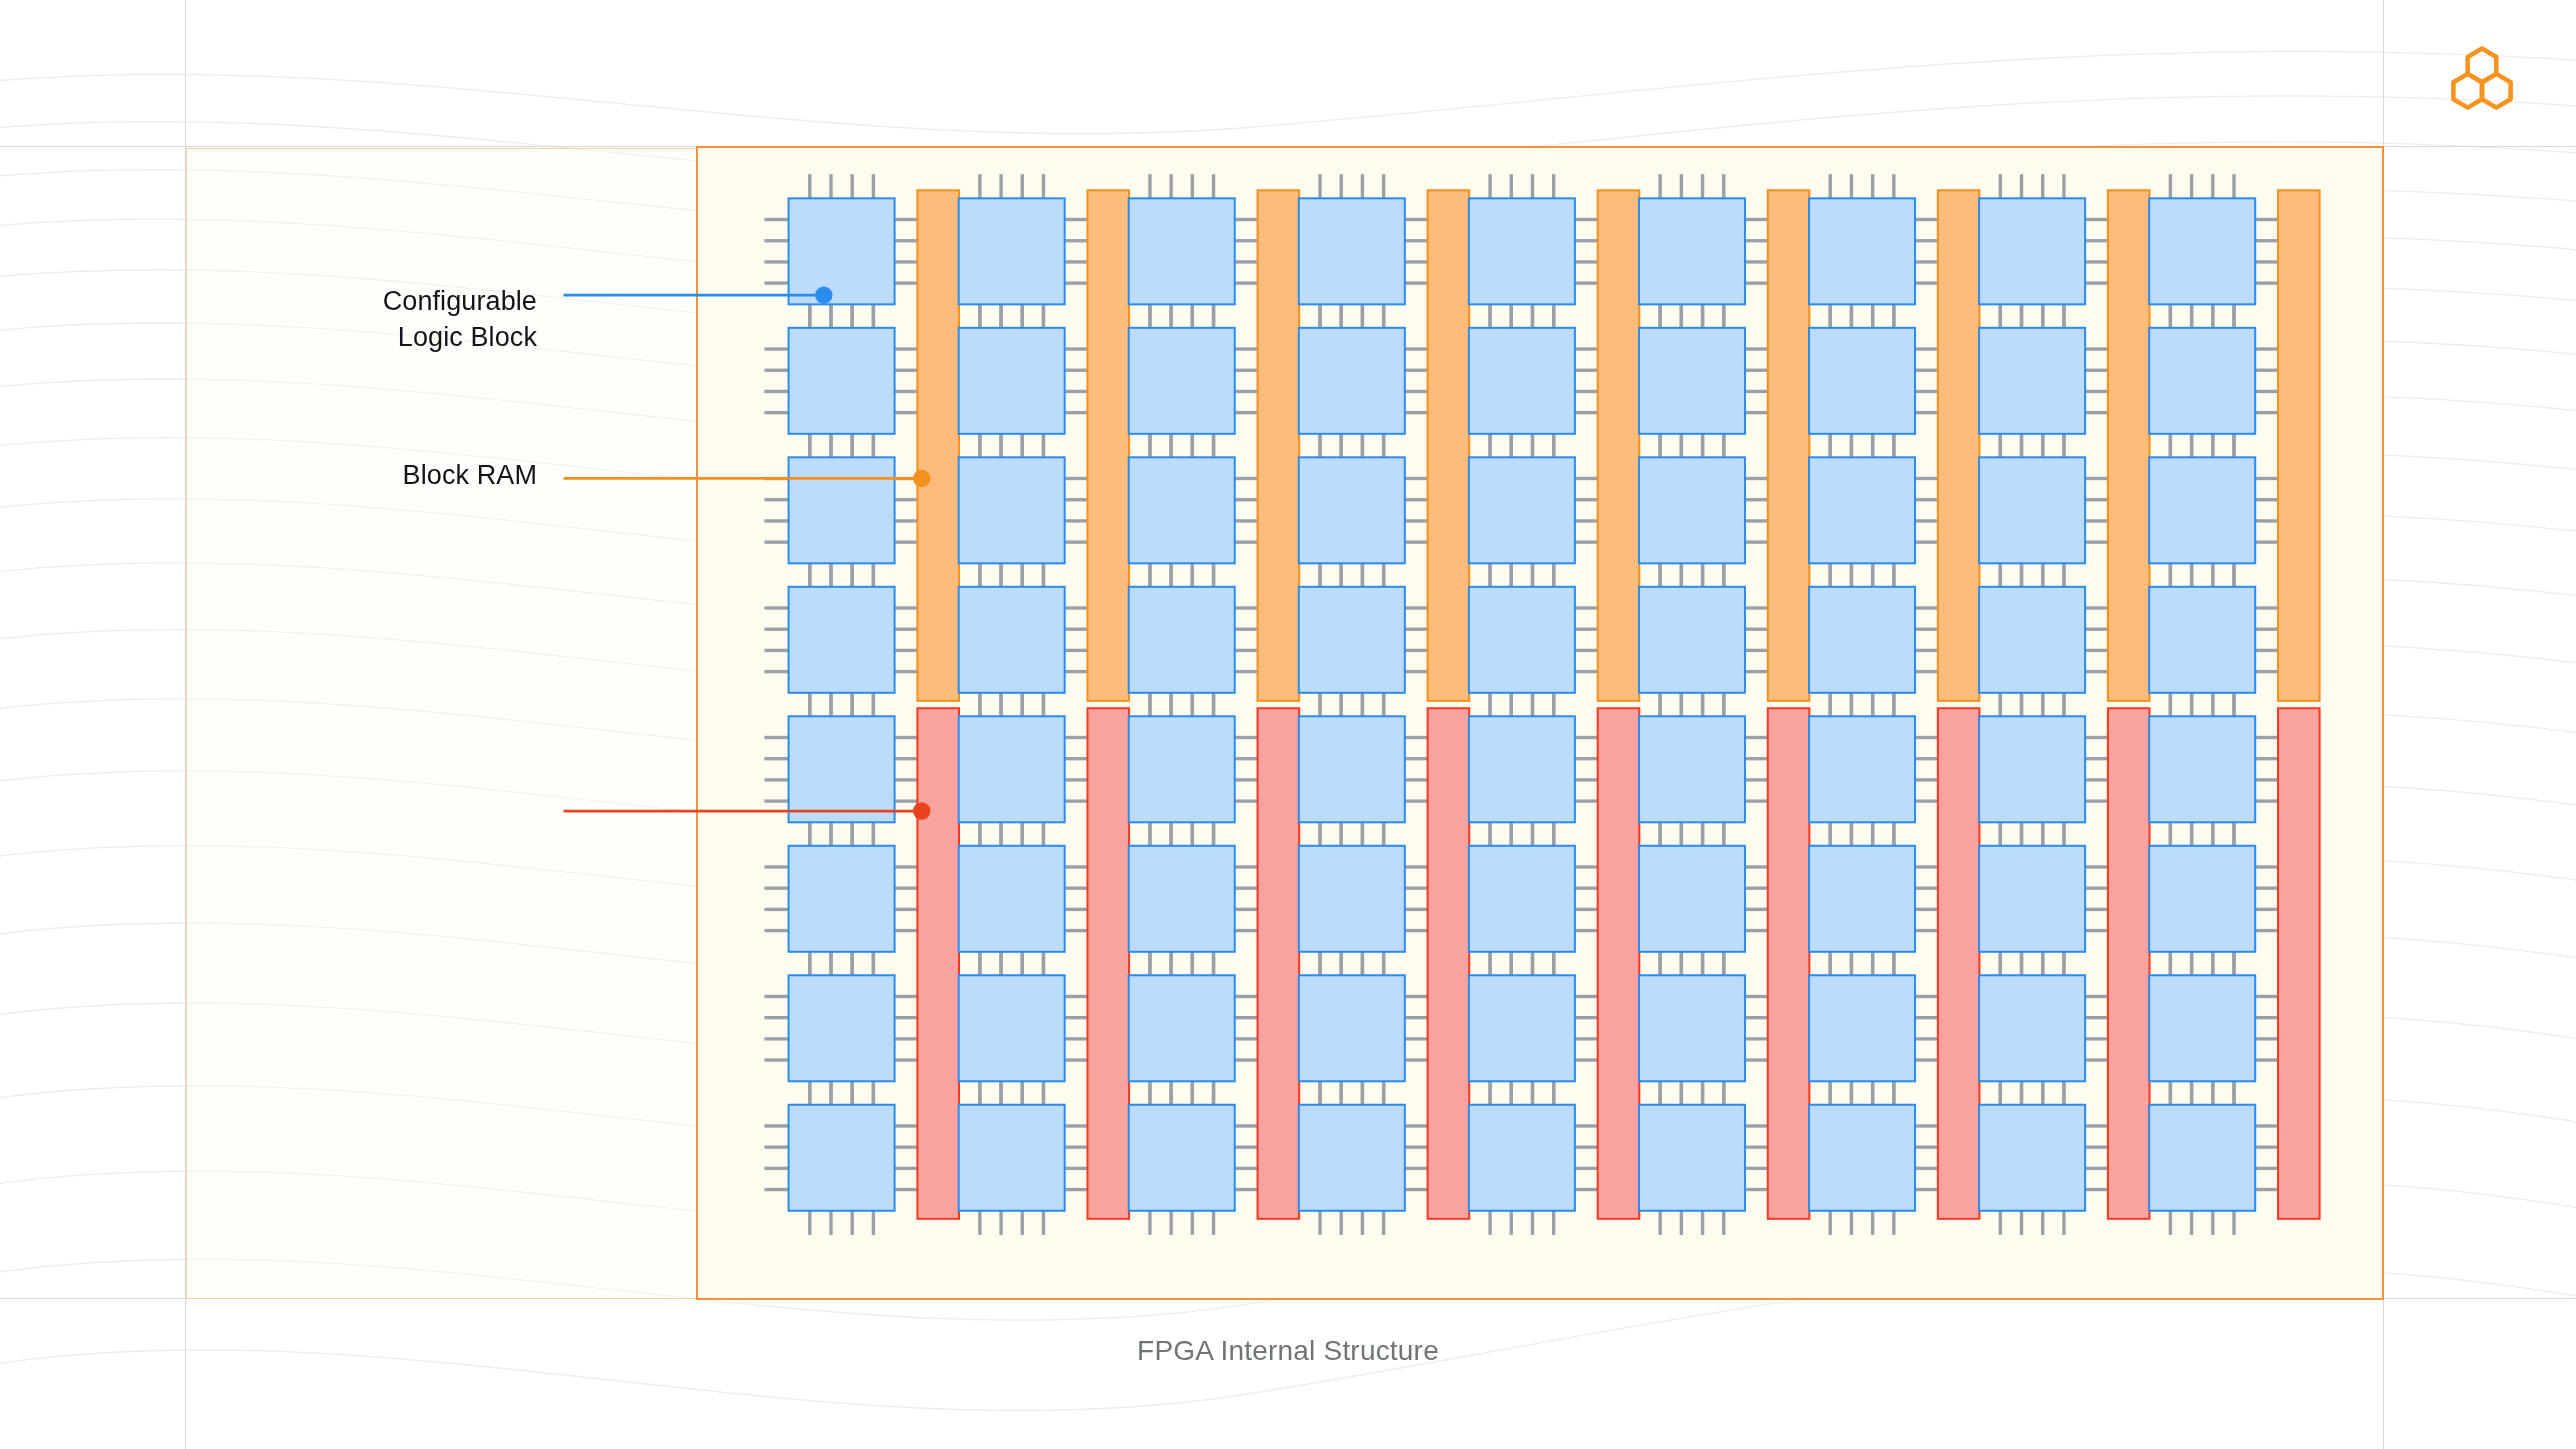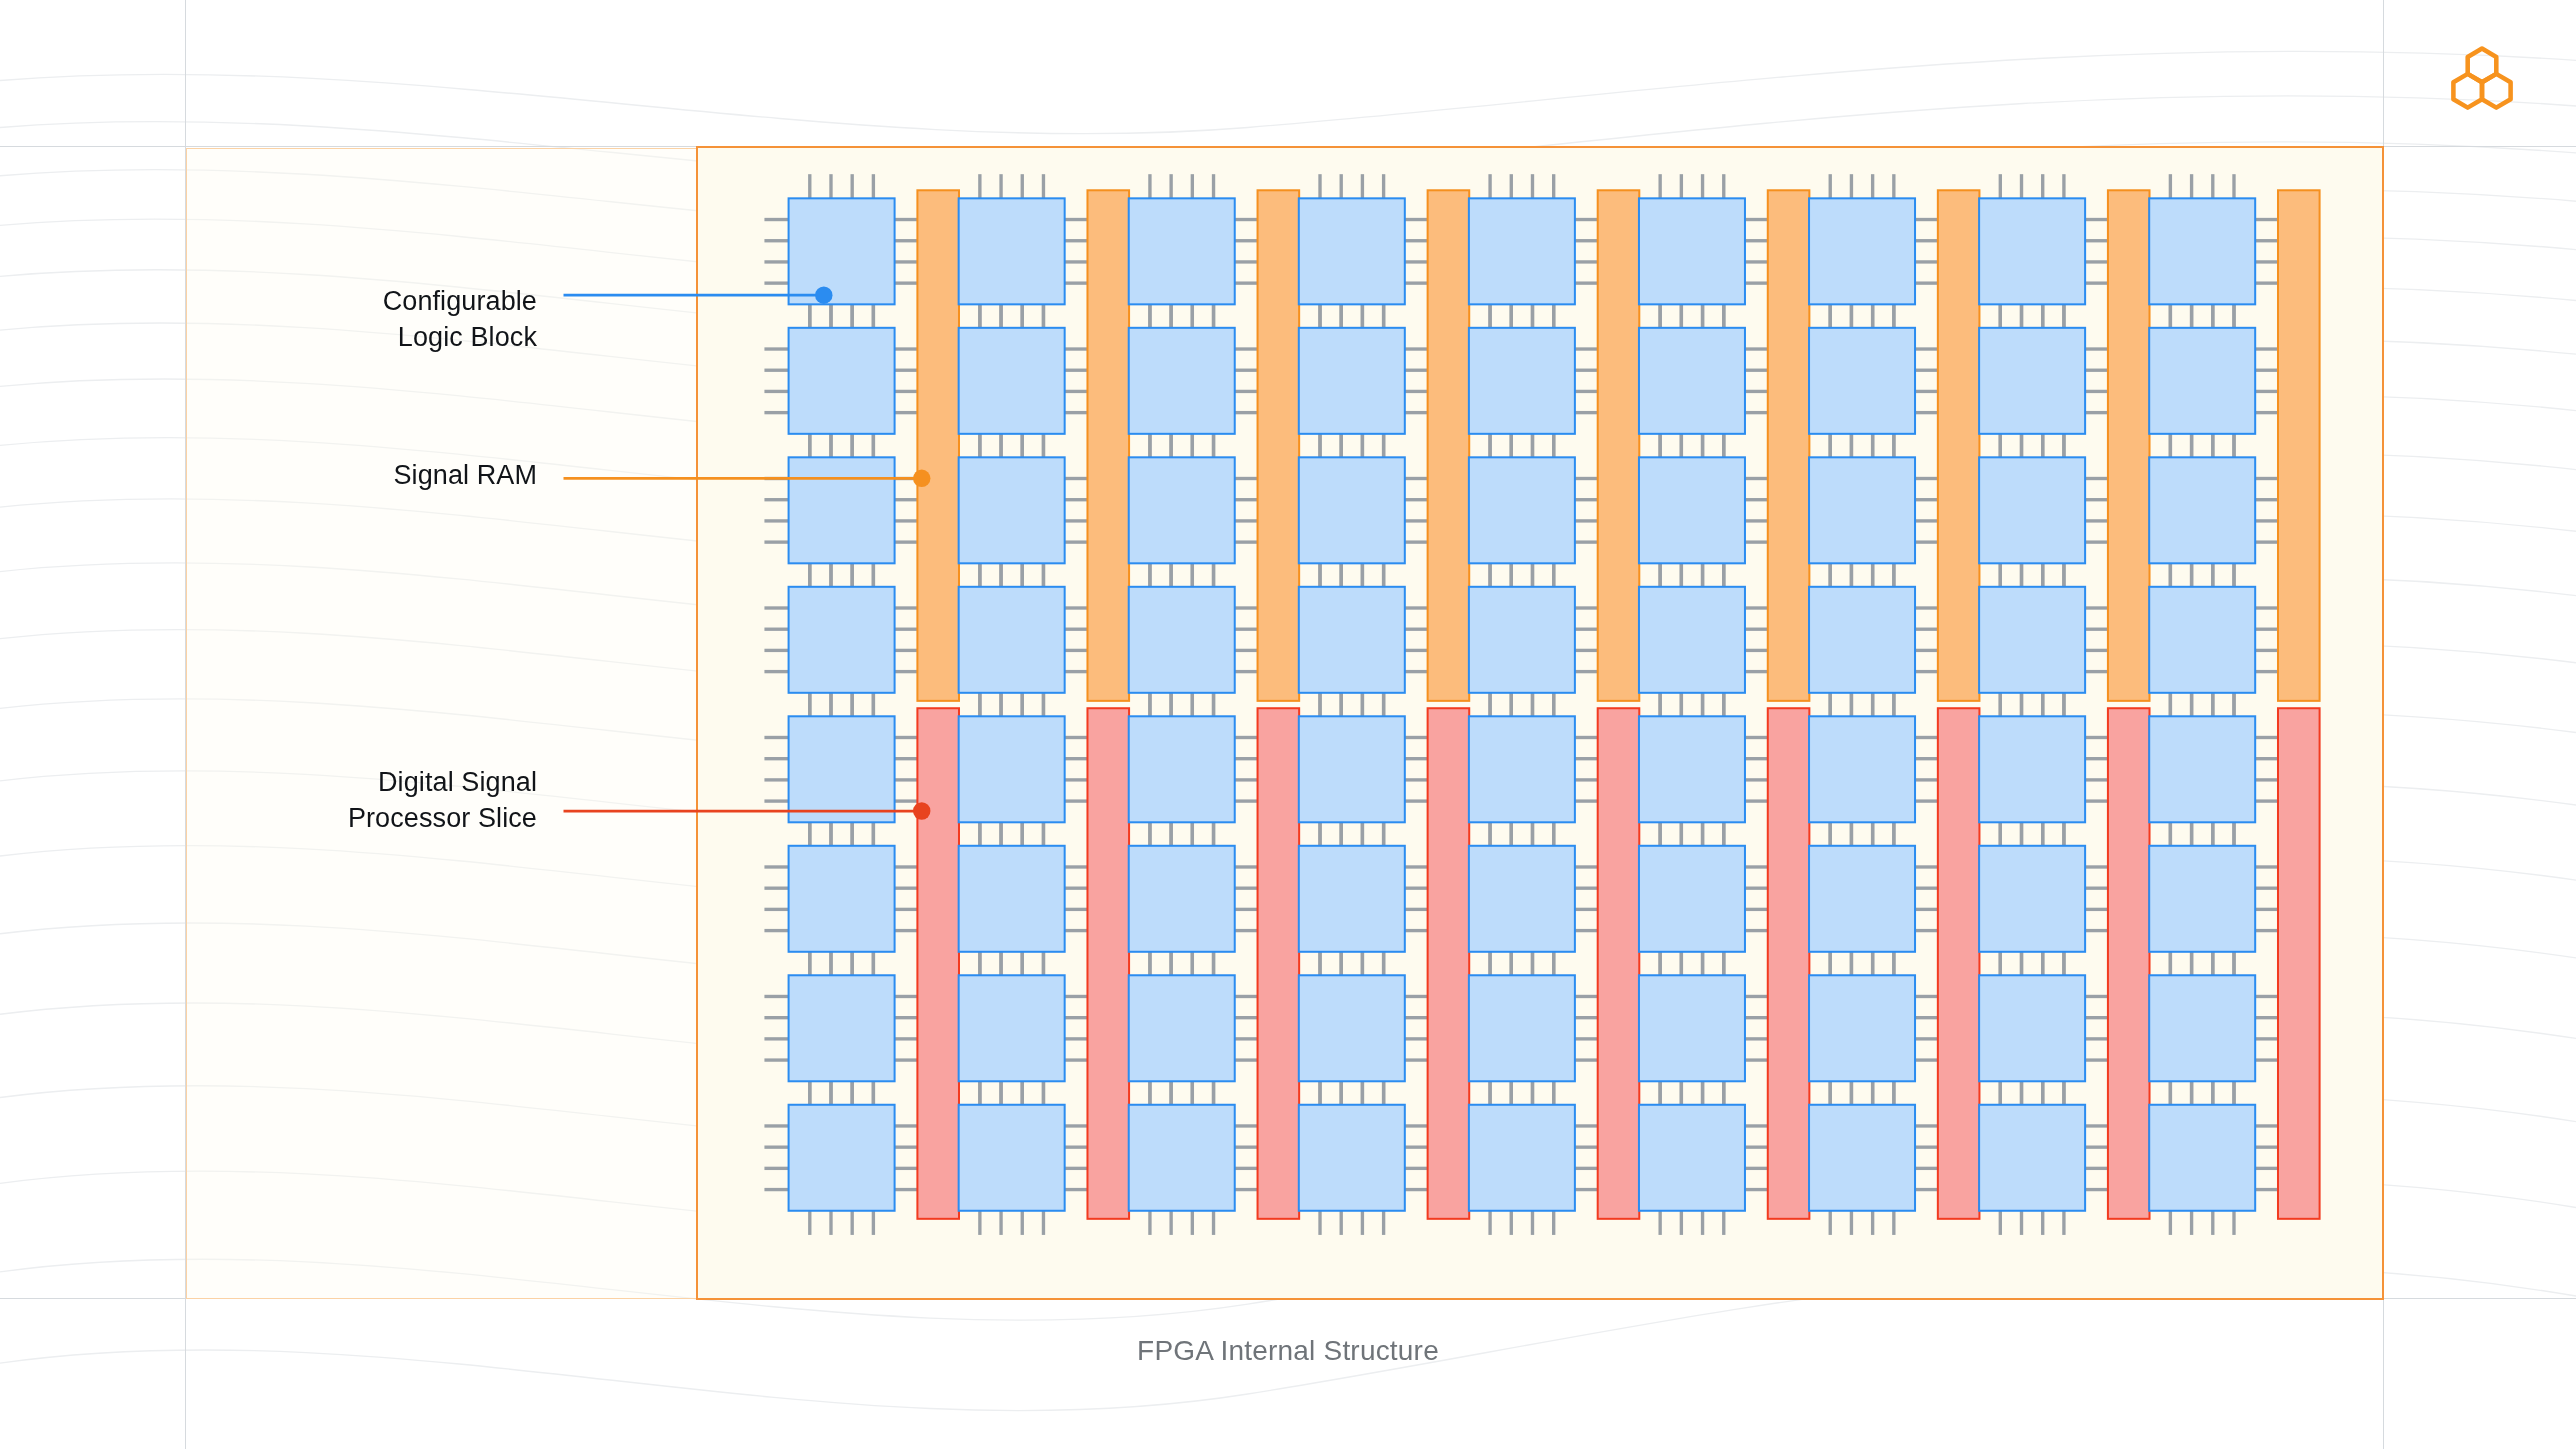--- a/index.html
+++ b/index.html
@@ -1376,23 +1376,21 @@
         <rect x="1152" y="1429" width="158" height="158" fill="#BDDCFB" stroke="#2B8CF0" stroke-width="3"></rect>
         <rect x="1405.5" y="1429" width="158" height="158" fill="#BDDCFB" stroke="#2B8CF0" stroke-width="3"></rect>
         <rect x="1659" y="1429" width="158" height="158" fill="#BDDCFB" stroke="#2B8CF0" stroke-width="3"></rect>
         <rect x="1912.5" y="1429" width="158" height="158" fill="#BDDCFB" stroke="#2B8CF0" stroke-width="3"></rect>
         <rect x="2166" y="1429" width="158" height="158" fill="#BDDCFB" stroke="#2B8CF0" stroke-width="3"></rect>
       </g>
     </svg>
 
   <div class="anno-label" id="label-clb">Configurable
 Logic Block</div>
-  <div class="anno-label" id="label-bram">Signal RAM</div>
-  <div class="anno-label" id="label-dsp">Digital Signal
-Processor Slice</div>
+  <div class="anno-label" id="label-bram">Block RAM</div>
 
   <svg id="leaders" viewBox="0 0 3840 2160" preserveAspectRatio="none" aria-hidden="true">
       <line x1="840" y1="440" x2="1228" y2="440" stroke="#2B8CF0" stroke-width="4"></line>
       <circle cx="1228" cy="440" r="13" fill="#2B8CF0"></circle>
       <line x1="840" y1="713" x2="1374" y2="713" stroke="#F5901F" stroke-width="4"></line>
       <circle cx="1374" cy="713" r="13" fill="#F5901F"></circle>
       <line x1="840" y1="1209" x2="1374" y2="1209" stroke="#E8431F" stroke-width="4"></line>
       <circle cx="1374" cy="1209" r="13" fill="#E8431F"></circle>
     </svg>
 

